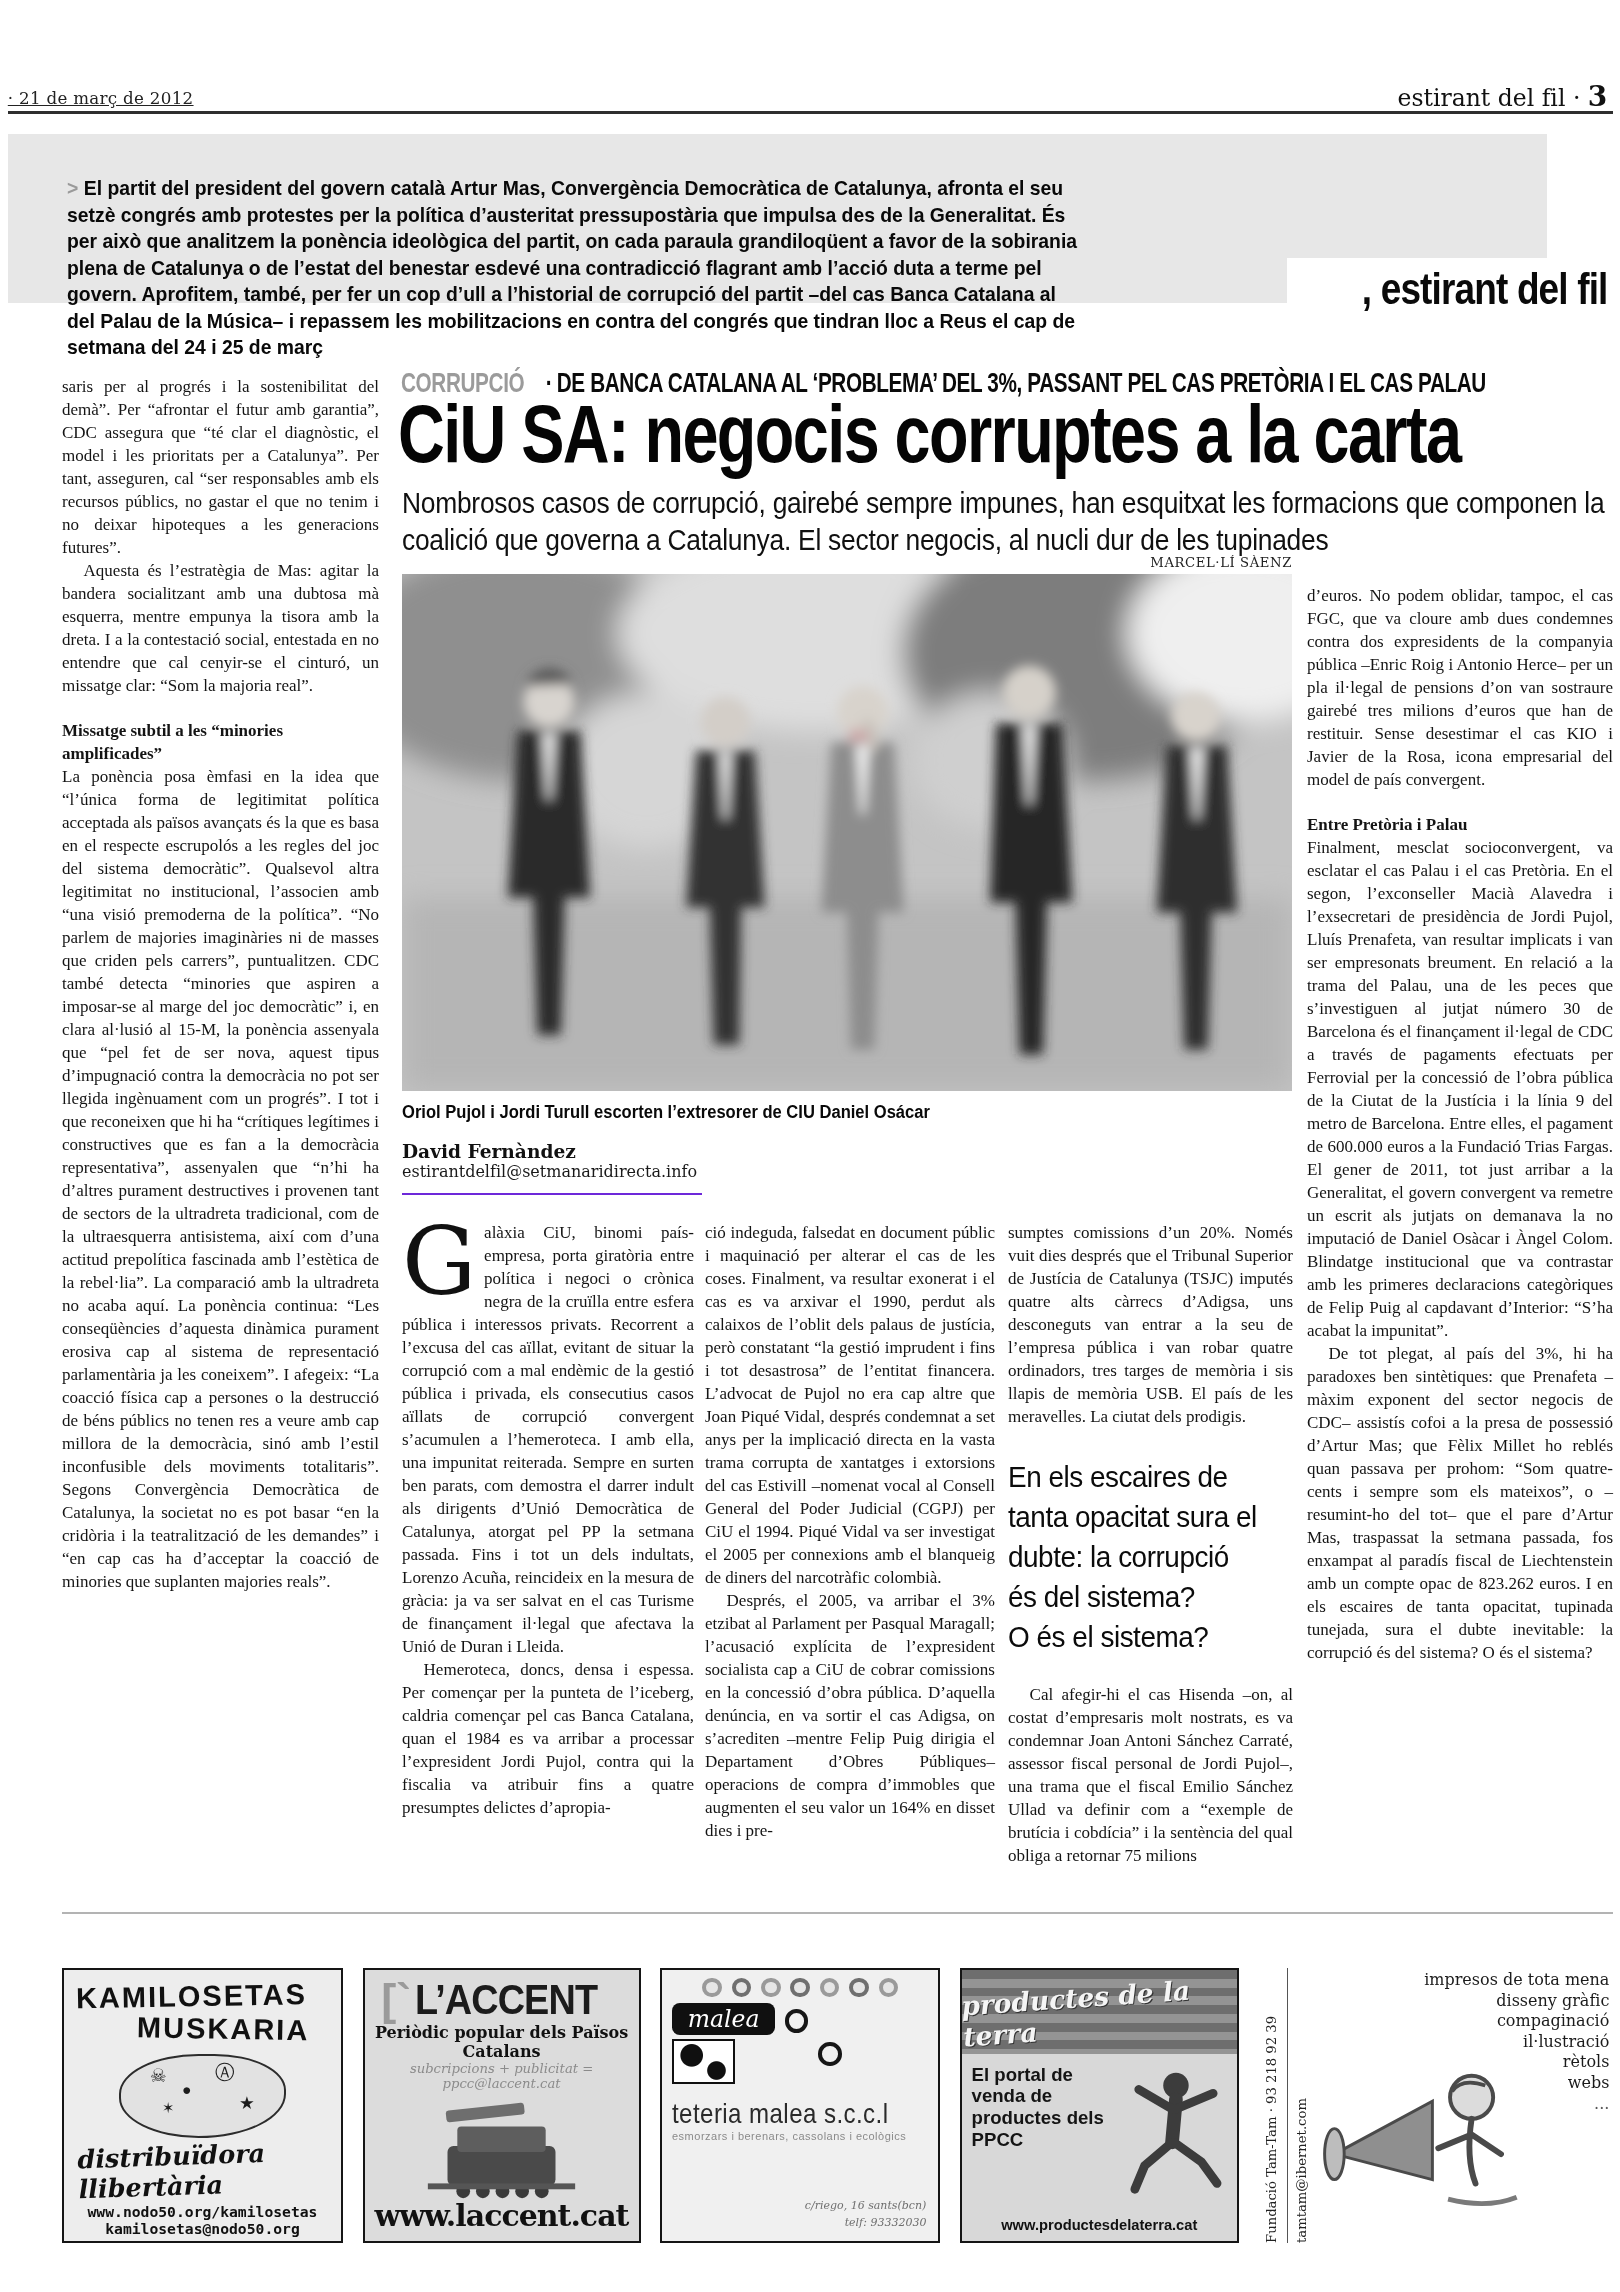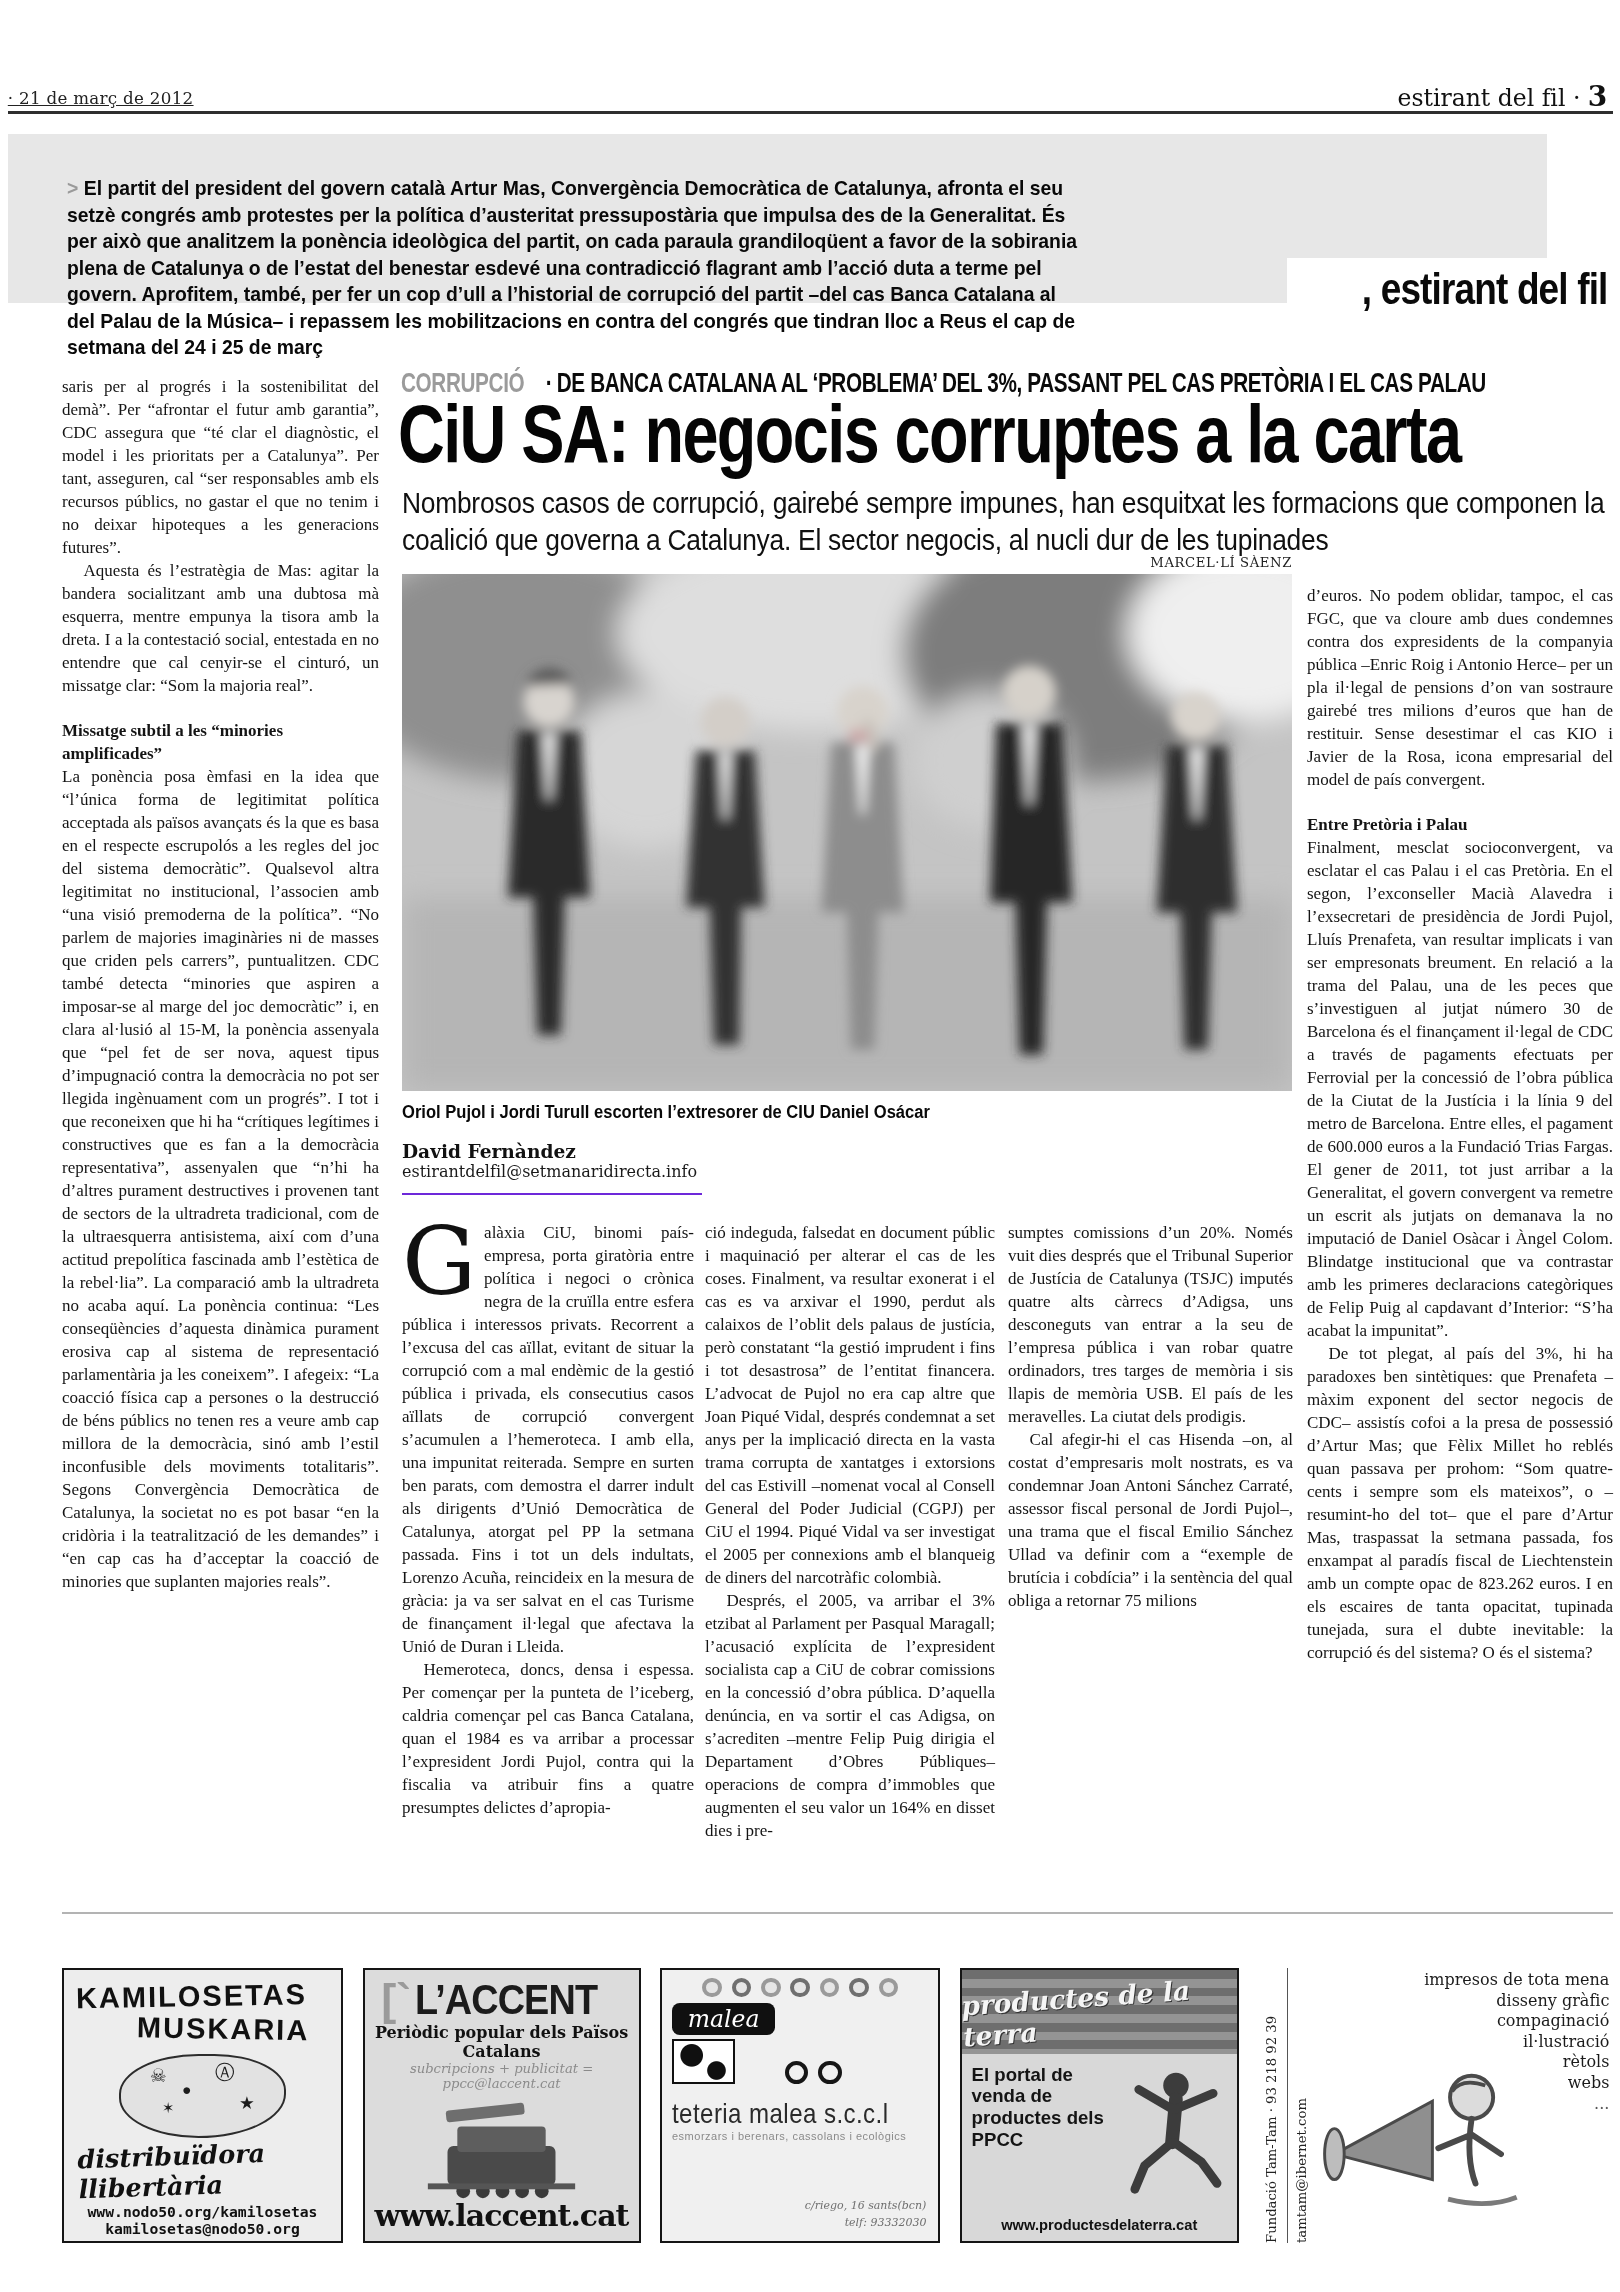--- a/index.html
+++ b/index.html
@@ -84,21 +84,21 @@
   .ad2 .lname { font-family:"Liberation Sans", sans-serif; font-weight:bold; font-size:43px; line-height:43px;
                 letter-spacing:-1px; display:inline-block; transform:scaleX(.88); transform-origin:0 0; color:#1c1c1c;}
   .ad2 .tagline { font-family:"DejaVu Serif", serif; font-weight:bold; font-size:16px; margin-top:2px; }
   .ad2 .subline { font-family:"DejaVu Serif", serif; font-style:italic; font-size:13.2px; color:#8b8b8b; }
   .ad2 .url { font-family:"DejaVu Serif", serif; font-weight:bold; font-size:30px; letter-spacing:-1px;
               position:absolute; bottom:7.8px; left:9.8px; }
   .ad3 { width:280px; background:#f0f0f0; padding:7.8px 9.8px; }
   .ad3 .rings { display:flex; gap:9.8px; justify-content:center; margin-bottom:5.9px; }
   .ad3 .ring { width:19.6px; height:19.6px; border:4.9px solid #9a9a9a; border-radius:50%; background:#e6e6e6; }
   .ad3 .ring.dk { border-color:#6f6f6f; }
-  .ad3 .lrow { display:flex; gap:9.8px; align-items:flex-end; }
+  .ad3 .lrow { display:flex; gap:9.8px; align-items:flex-start; }
   .ad3 .lbox { background:#101010; color:#fff; border-radius:7.8px; padding:2px 15.7px;
                font-family:"DejaVu Serif", serif; font-style:italic; font-size:23.5px; }
   .ad3 .pat { width:63px; height:45px; border:2px solid #101010; margin-top:3.9px;
               background:radial-gradient(circle at 30% 35%, #101010 10.8px, transparent 11.8px),
                          radial-gradient(circle at 72% 72%, #101010 8.8px, transparent 9.8px), #ffffff; }
   .ad3 .dot { width:23.5px; height:23.5px; border:4.9px solid #161616; border-radius:50%; background:#f0f0f0; margin-top:5.9px;}
   .ad3 .name { font-family:"Liberation Sans", sans-serif; font-size:28px; color:#2a2a2a; letter-spacing:0.5px;
                display:inline-block; transform:scaleX(.86); transform-origin:0 0; margin-top:13.7px; white-space:nowrap;}
   .ad3 .subtitle { font-family:Liberation Sans, sans-serif; font-size:11px; color:#8a8a8a; letter-spacing:0.5px; }
   .ad3 .addr { position:absolute; right:11.8px; bottom:9.8px; text-align:right; font-family:"DejaVu Serif", serif;
@@ -224,20 +224,27 @@
 <div class="abs bodycol c1">
   <p><span class="dropcap">G</span><span>alàxia CiU, binomi país-empresa, porta giratòria entre política i negoci o crònica negra de la cruïlla entre esfera pública i interessos privats. Recorrent a l’excusa del cas aïllat, evitant de situar la corrupció com a mal endèmic de la gestió pública i privada, els consecutius casos aïllats de corrupció convergent s’acumulen a l’hemeroteca. I amb ella, una impunitat reiterada. Sempre en surten ben parats, com demostra el darrer indult als dirigents d’Unió Democràtica de Catalunya, atorgat pel PP la setmana passada. Fins i tot un dels indultats, Lorenzo Acuña, reincideix en la mesura de gràcia: ja va ser salvat en el cas Turisme de finançament il·legal que afectava la Unió de Duran i Lleida.</span></p>
   <p class="ind">Hemeroteca, doncs, densa i espessa. Per començar per la punteta de l’iceberg, caldria començar pel cas Banca Catalana, quan el 1984 es va arribar a processar l’expresident Jordi Pujol, contra qui la fiscalia va atribuir fins a quatre presumptes delictes d’apropia-</p>
 </div>
 <div class="abs bodycol c2">
   <p>ció indeguda, falsedat en document públic i maquinació per alterar el cas de les coses. Finalment, va resultar exonerat i el cas es va arxivar el 1990, perdut als calaixos de l’oblit dels palaus de justícia, però constatant “la gestió imprudent i fins i tot desastrosa” de l’entitat financera. L’advocat de Pujol no era cap altre que Joan Piqué Vidal, després condemnat a set anys per la implicació directa en la vasta trama corrupta de xantatges i extorsions del cas Estivill –nomenat vocal al Consell General del Poder Judicial (CGPJ) per CiU el 1994. Piqué Vidal va ser investigat el 2005 per connexions amb el blanqueig de diners del narcotràfic colombià.</p>
   <p class="ind">Després, el 2005, va arribar el 3% etzibat al Parlament per Pasqual Maragall; l’acusació explícita de l’expresident socialista cap a CiU de cobrar comissions en la concessió d’obra pública. D’aquella denúncia, en va sortir el cas Adigsa, on s’acrediten –mentre Felip Puig dirigia el Departament d’Obres Públiques– operacions de compra d’immobles que augmenten el seu valor un 164% en disset dies i pre-</p>
 </div>
 <div class="abs bodycol c3">
   <p>sumptes comissions d’un 20%. Només vuit dies després que el Tribunal Superior de Justícia de Catalunya (TSJC) imputés quatre alts càrrecs d’Adigsa, uns desconeguts van entrar a la seu de l’empresa pública i van robar quatre ordinadors, tres targes de memòria i sis llapis de memòria USB. El país de les meravelles. La ciutat dels prodigis.</p>
+  <div class="pullquote">
+    <div>En els escaires de</div>
+    <div>tanta opacitat sura el</div>
+    <div>dubte: la corrupció</div>
+    <div>és del sistema?</div>
+    <div>O és el sistema?</div>
+  </div>
   <p class="ind">Cal afegir-hi el cas Hisenda –on, al costat d’empresaris molt nostrats, es va condemnar Joan Antoni Sánchez Carraté, assessor fiscal personal de Jordi Pujol–, una trama que el fiscal Emilio Sánchez Ullad va definir com a “exemple de brutícia i cobdícia” i la sentència del qual obliga a retornar 75 milions</p>
 </div>
 <div class="abs bodycol c4">
   <p>d’euros. No podem oblidar, tampoc, el cas FGC, que va cloure amb dues condemnes contra dos expresidents de la companyia pública –Enric Roig i Antonio Herce– per un pla il·legal de pensions d’on van sostraure gairebé tres milions d’euros que han de restituir. Sense desestimar el cas KIO i Javier de la Rosa, icona empresarial del model de país convergent.</p>
   <p class="subhead">Entre Pretòria i Palau</p>
   <p>Finalment, mesclat socioconvergent, va esclatar el cas Palau i el cas Pretòria. En el segon, l’exconseller Macià Alavedra i l’exsecretari de presidència de Jordi Pujol, Lluís Prenafeta, van resultar implicats i van ser empresonats breument. En relació a la trama del Palau, una de les peces que s’investiguen al jutjat número 30 de Barcelona és el finançament il·legal de CDC a través de pagaments efectuats per Ferrovial per la concessió de l’obra pública de la Ciutat de la Justícia i la línia 9 del metro de Barcelona. Entre elles, el pagament de 600.000 euros a la Fundació Trias Fargas. El gener de 2011, tot just arribar a la Generalitat, el govern convergent va remetre un escrit als jutjats on demanava la no imputació de Daniel Osàcar i Àngel Colom. Blindatge institucional que va contrastar amb les primeres declaracions categòriques de Felip Puig al capdavant d’Interior: “S’ha acabat la impunitat”.</p>
   <p class="ind">De tot plegat, al país del 3%, hi ha paradoxes ben sintètiques: que Prenafeta –màxim exponent del sector negocis de CDC– assistís cofoi a la presa de possessió d’Artur Mas; que Fèlix Millet ho reblés quan passava per prohom: “Som quatre-cents i sempre som els mateixos”, o –resumint-ho del tot– que el pare d’Artur Mas, traspassat la setmana passada, fos enxampat al paradís fiscal de Liechtenstein amb un compte opac de 823.262 euros. I en els escaires de tanta opacitat, tupinada tunejada, sura el dubte inevitable: la corrupció és del sistema? O és el sistema?</p>
 </div>
 
 <div class="abs ads-rule"></div>

